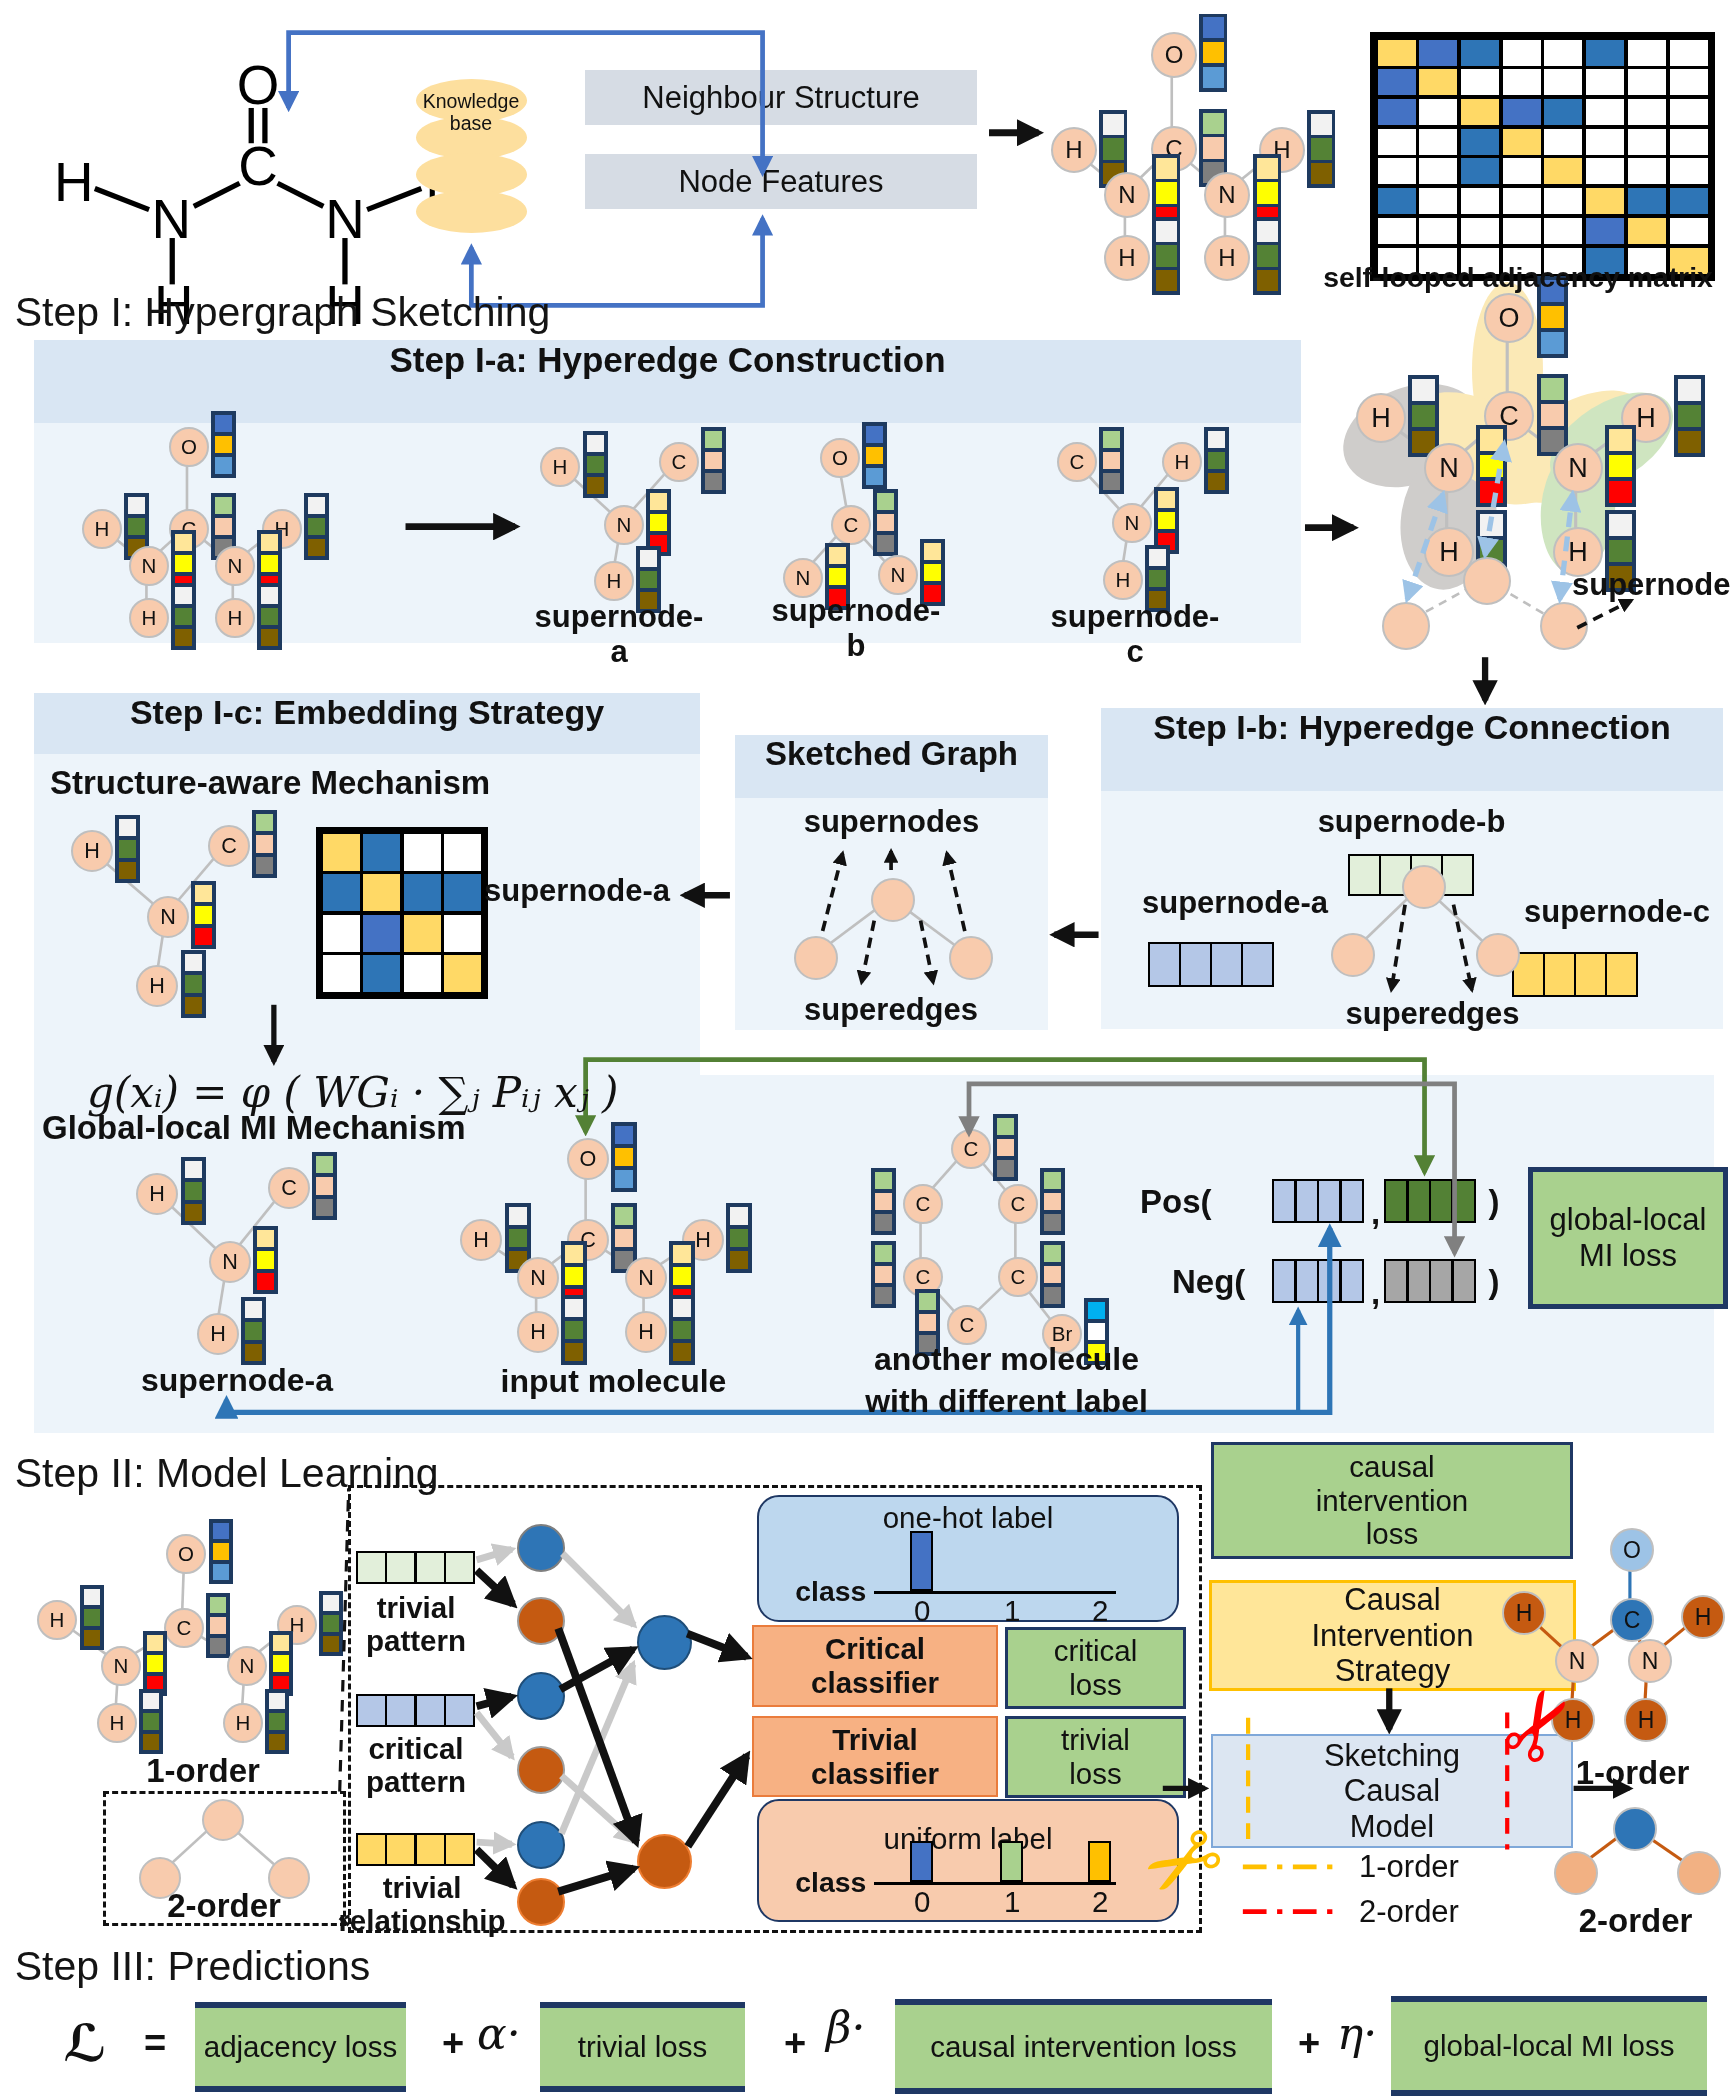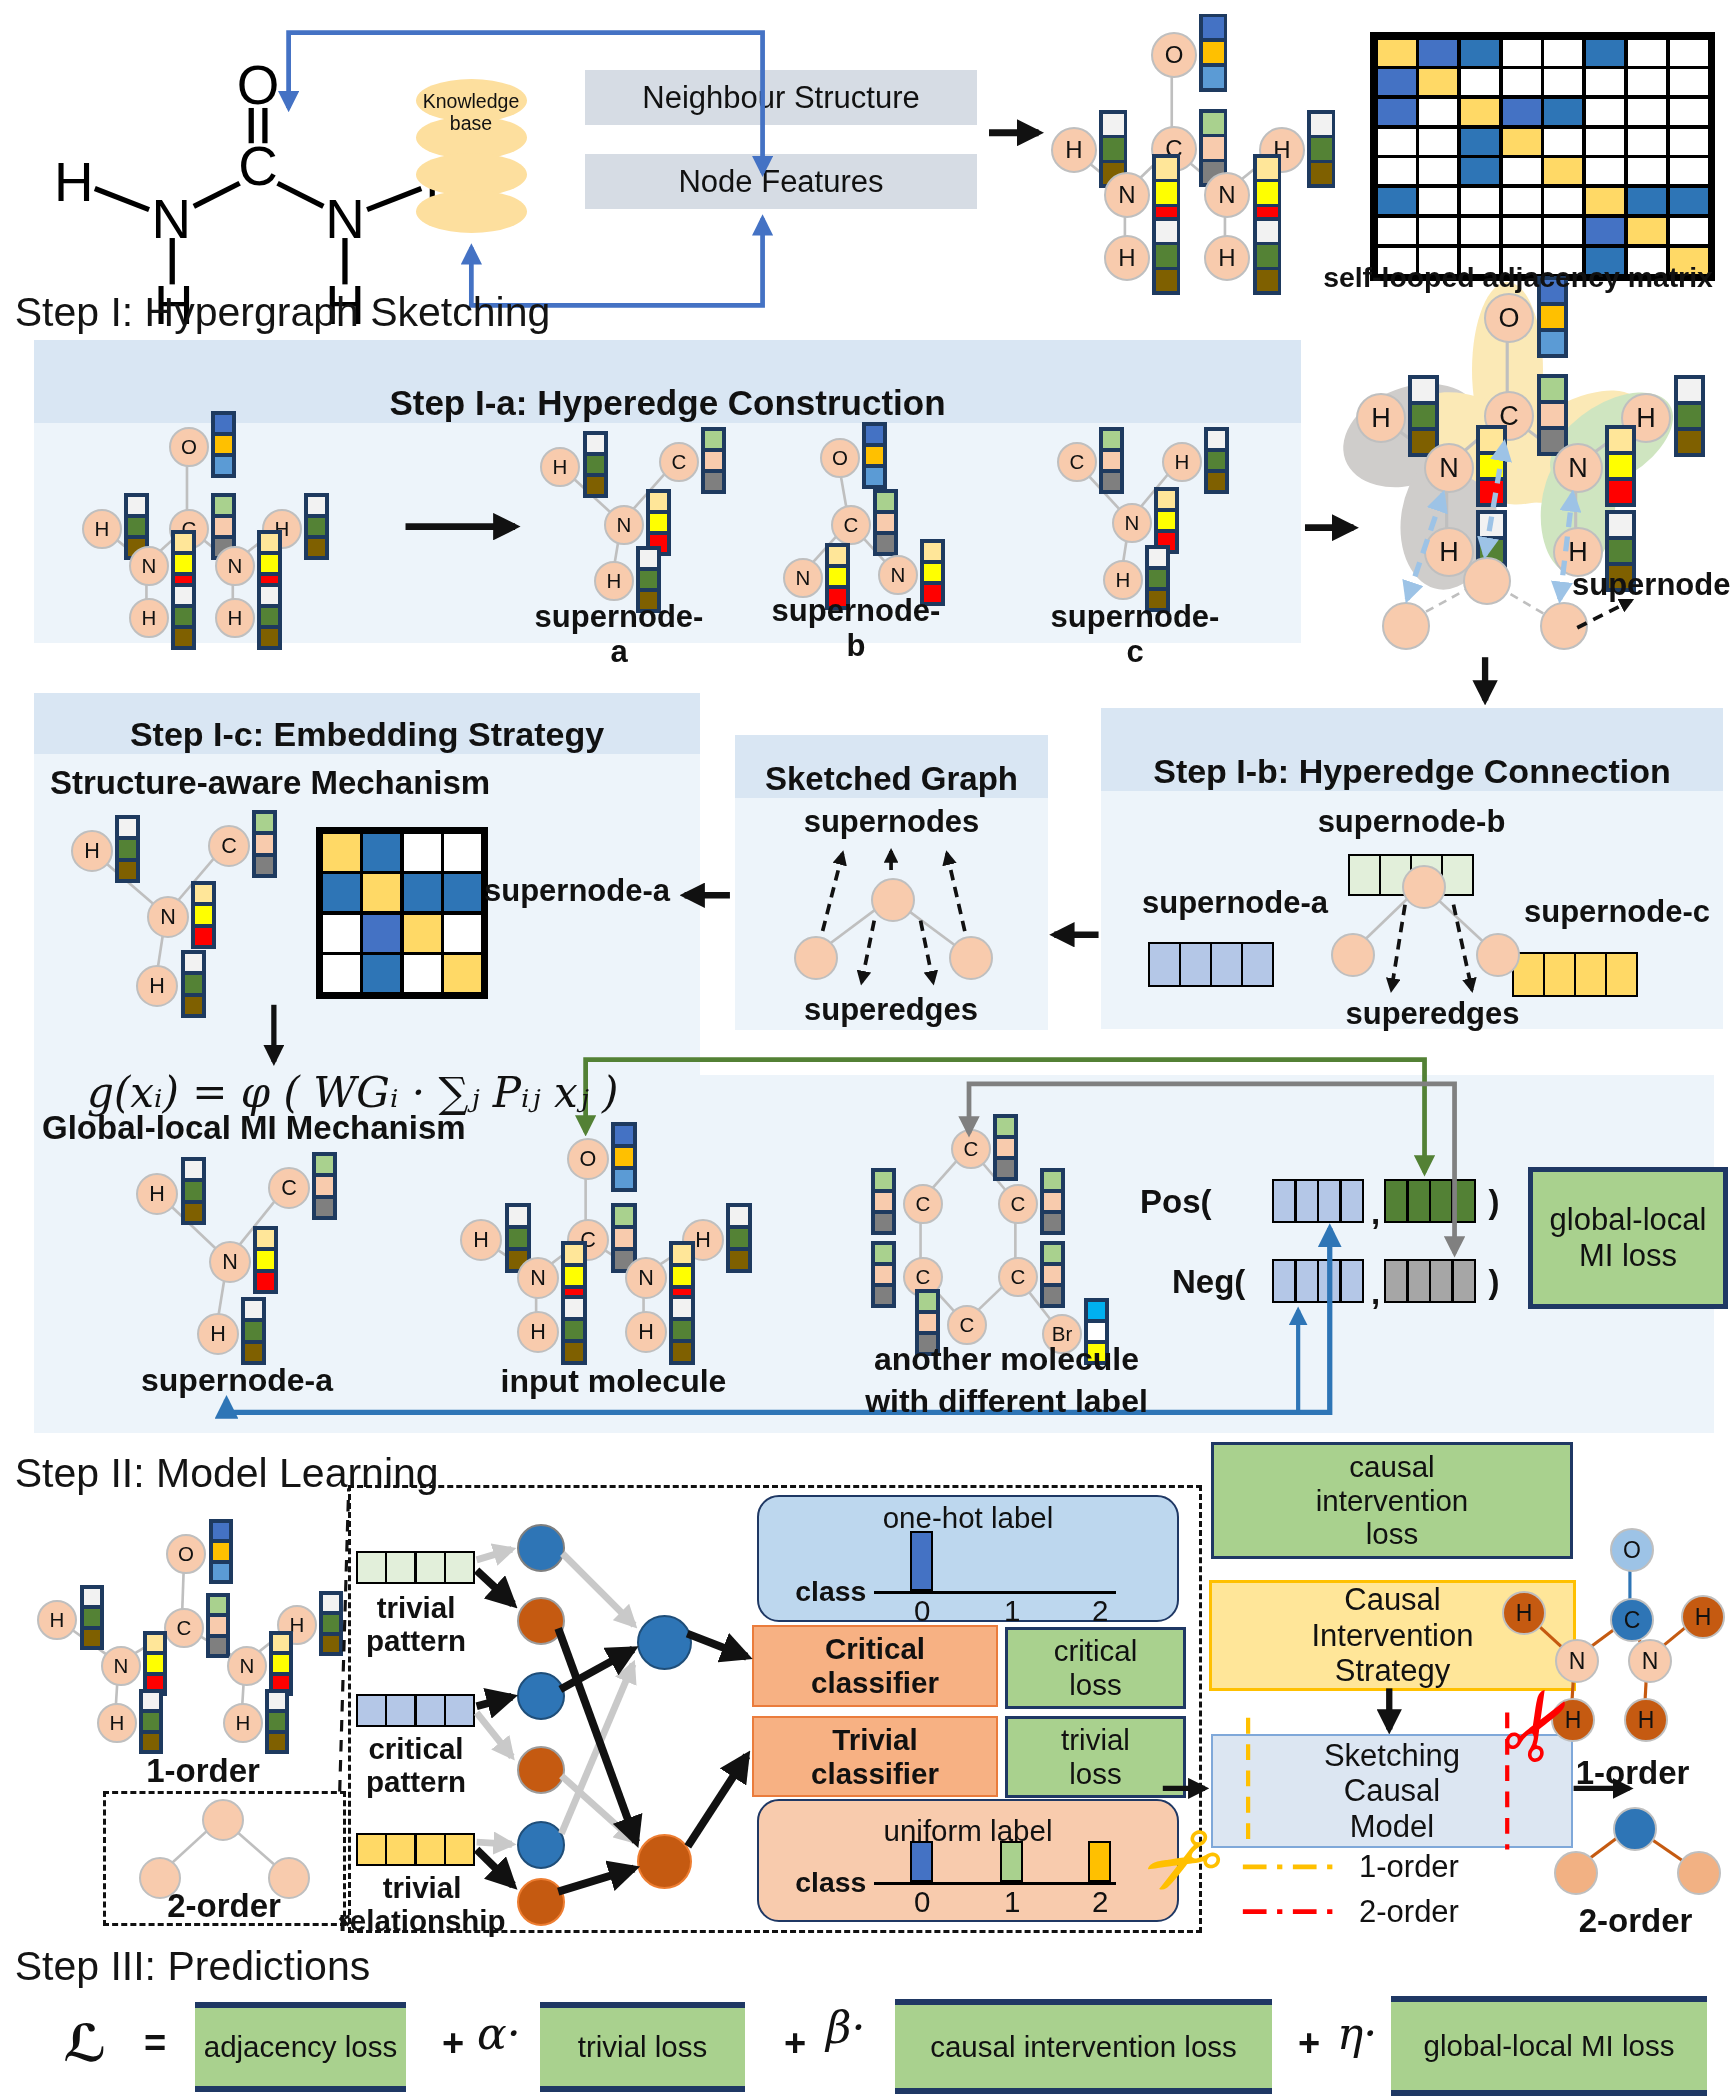--- a/index.html
+++ b/index.html
@@ -1,18 +1,18 @@
 <!DOCTYPE html>
 <html style="font-size:8.4px"><head>
 <meta charset="utf-8">
 <style>
   html,body{margin:0;padding:0;background:#fff;font-family:"Liberation Sans",sans-serif;color:#111}
   #canvas{position:relative;width:1730px;height:2097px;background:#fff;overflow:hidden}
   .panel{position:absolute;background:#edf4fa;z-index:0}
-  .phead{position:absolute;background:#d9e6f3;display:flex;align-items:flex-end;justify-content:center;font-weight:700;z-index:2}
+  .phead{position:absolute;background:#d9e6f3;display:flex;align-items:flex-start;justify-content:center;font-weight:700;z-index:2}
   .lbl{position:absolute;font-weight:700;text-align:center;z-index:5;line-height:1.12}
   .plain{font-weight:400}
   .heading{position:absolute;font-size:41px;font-weight:400;z-index:5;white-space:nowrap;color:#141414}
   .box{position:absolute;display:flex;flex-direction:column;align-items:center;justify-content:center;text-align:center;z-index:2;line-height:1.15}
   .gbox{background:#a9d18e;border:3.2px solid #1f3864;font-weight:600}
   .node{position:absolute;border-radius:50%;display:flex;align-items:center;justify-content:center;z-index:3;font-weight:500}
   .fbar{position:absolute;display:flex;flex-direction:column;background:#1e3a5f;z-index:3;box-sizing:border-box}
   .fbar span{flex:1}
   .hbar{position:absolute;display:flex;background:#000;z-index:3;box-sizing:border-box}
   .hbar span{flex:1}
@@ -329,21 +329,21 @@
   <div class="box" style="left:752px;top:1716px;width:242px;height:77px;background:#f7b183;border:2.1px solid #ea7c3c;font-weight:700;font-size:29.5px">
     <span>Trivial</span>
     <span>classifier</span>
   </div>
   <div class="box gbox" style="left:1005px;top:1716px;width:175px;height:76px;font-size:29.5px;font-weight:400">
     <span>trivial</span>
     <span>loss</span>
   </div>
 
   <div class="box" style="left:757px;top:1799px;width:418px;height:119px;background:#f8cbad;border:2.6px solid #1f3864;border-radius:22px;justify-content:flex-start">
-    <span style="font-size:29.5px;margin-top:13px">uniform label</span>
+    <span style="font-size:29.5px;margin-top:21px">uniform label</span>
   </div>
   <div class="chart" style="left:790px;top:1832px;width:358px;height:84px">
       <span class="cls" style="left: 5.3px; top: 34px;">class</span>
       <div class="axis" style="left: 84px; top: 50px; width: 242px;"></div>
       <div class="cbar" style="left: 120px; top: 9px; width: 23px; height: 41px; background: rgb(68, 114, 196);"></div>
       <span class="tick" style="left: 124px; top: 53px;">0</span>
       <div class="cbar" style="left: 210px; top: 9px; width: 23px; height: 41px; background: rgb(169, 209, 142);"></div>
       <span class="tick" style="left: 214px; top: 53px;">1</span>
       <div class="cbar" style="left: 298px; top: 9px; width: 23px; height: 41px; background: rgb(255, 192, 0);"></div>
       <span class="tick" style="left: 302px; top: 53px;">2</span>

